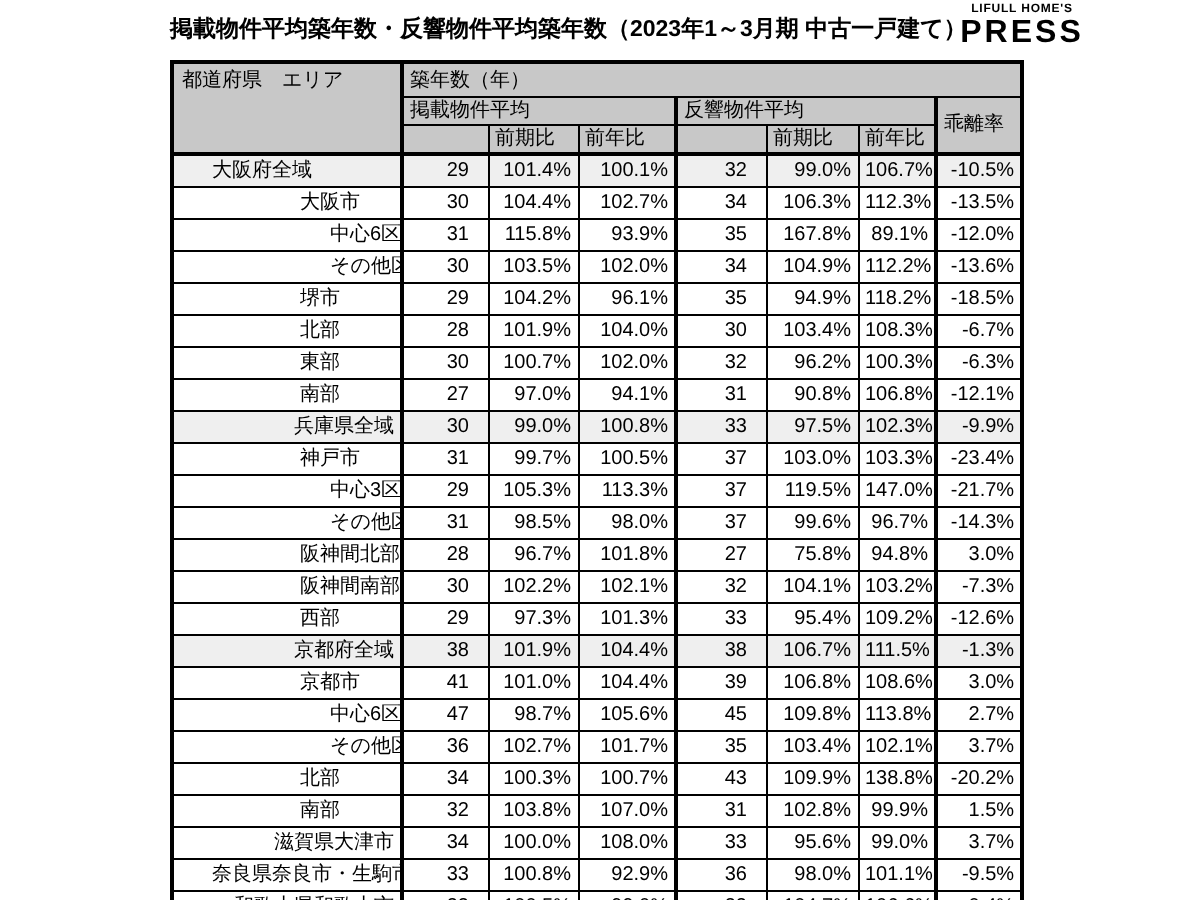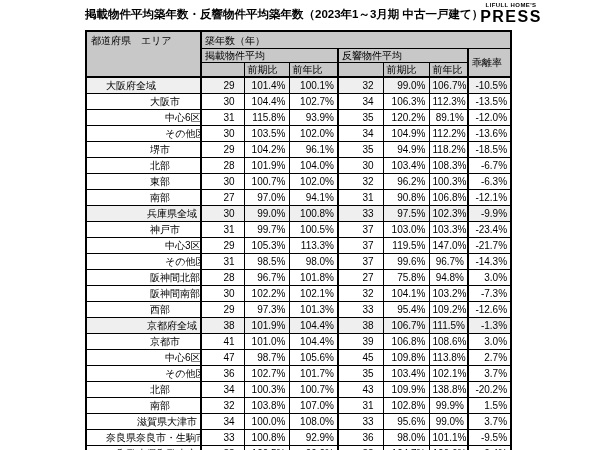--- a/index.html
+++ b/index.html
@@ -105,21 +105,21 @@
         <td class="num pct">106.3%</td>
         <td class="num pct">112.3%</td>
         <td class="num pct bl2">-13.5%</td>
       </tr>
       <tr>
         <td class="area-cell"><span class="pref"></span><span class="area ind3">中心6区</span></td>
         <td class="num age bl2">31</td>
         <td class="num pct">115.8%</td>
         <td class="num pct">93.9%</td>
         <td class="num age bl2">35</td>
-        <td class="num pct">120.2%</td>
+        <td class="num pct">167.8%</td>
         <td class="num pct">89.1%</td>
         <td class="num pct bl2">-12.0%</td>
       </tr>
       <tr>
         <td class="area-cell"><span class="pref"></span><span class="area ind3">その他区</span></td>
         <td class="num age bl2">30</td>
         <td class="num pct">103.5%</td>
         <td class="num pct">102.0%</td>
         <td class="num age bl2">34</td>
         <td class="num pct">104.9%</td>

